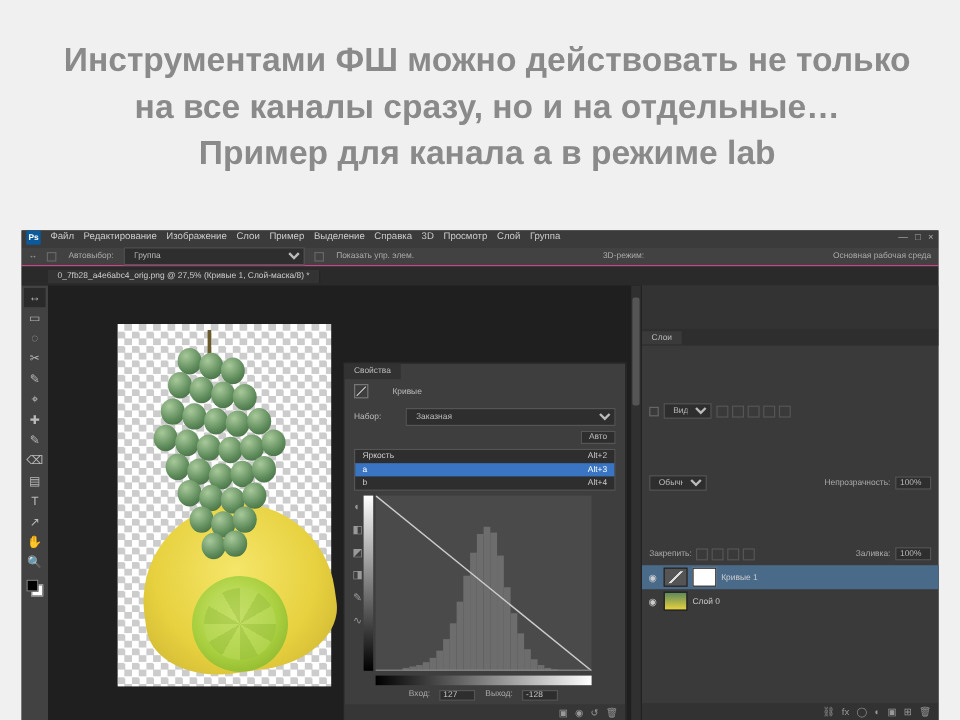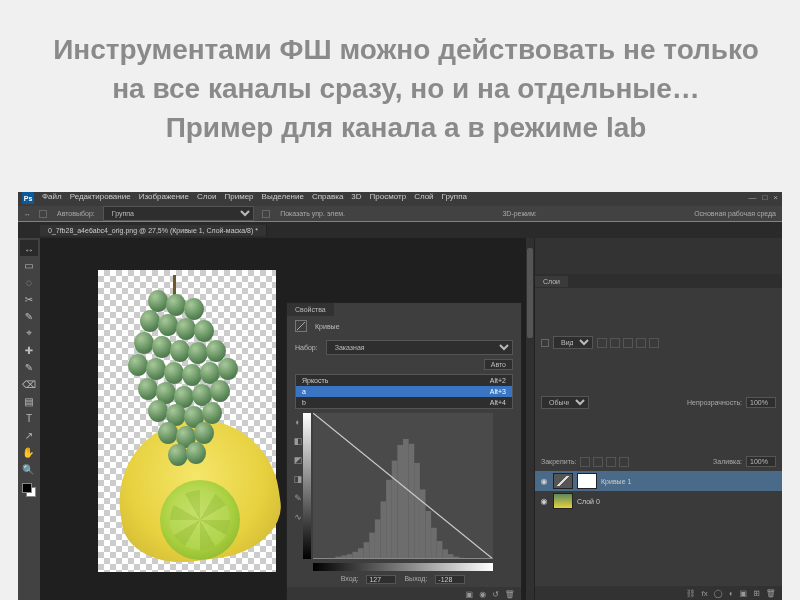--- a/index.html
+++ b/index.html
@@ -145,21 +145,21 @@
   .props-panel {
     position: absolute;
     left: 246px; top: 64px;
     width: 236px; height: 300px;
     background: #3e3e3e;
     border: 1px solid #222;
     font-size: 7px;
     color: #bbb;
   }
   .props-tab { background: #323232; padding: 3px 8px; display: inline-block; font-size: 7px; }
-  .props-row { display: flex; align-items: center; gap: 8px; padding: 4px 8px; }
+  .props-row { display: flex; align-items: center; gap: 20px; padding: 4px 8px; }
   .curves-icon { width: 12px; height: 12px; border: 1px solid #777; position: relative; }
   .curves-icon::after { content:""; position:absolute; inset:1px; background: linear-gradient(135deg, transparent 45%, #aaa 45%, #aaa 55%, transparent 55%); }
   .preset-select {
     flex: 1; background: #2e2e2e; border: 1px solid #555; color: #bbb; font-size: 7px; padding: 2px 4px;
   }
   .channel-dropdown {
     margin: 0 8px 4px 8px;
     background: #2e2e2e;
     border: 1px solid #555;
   }

